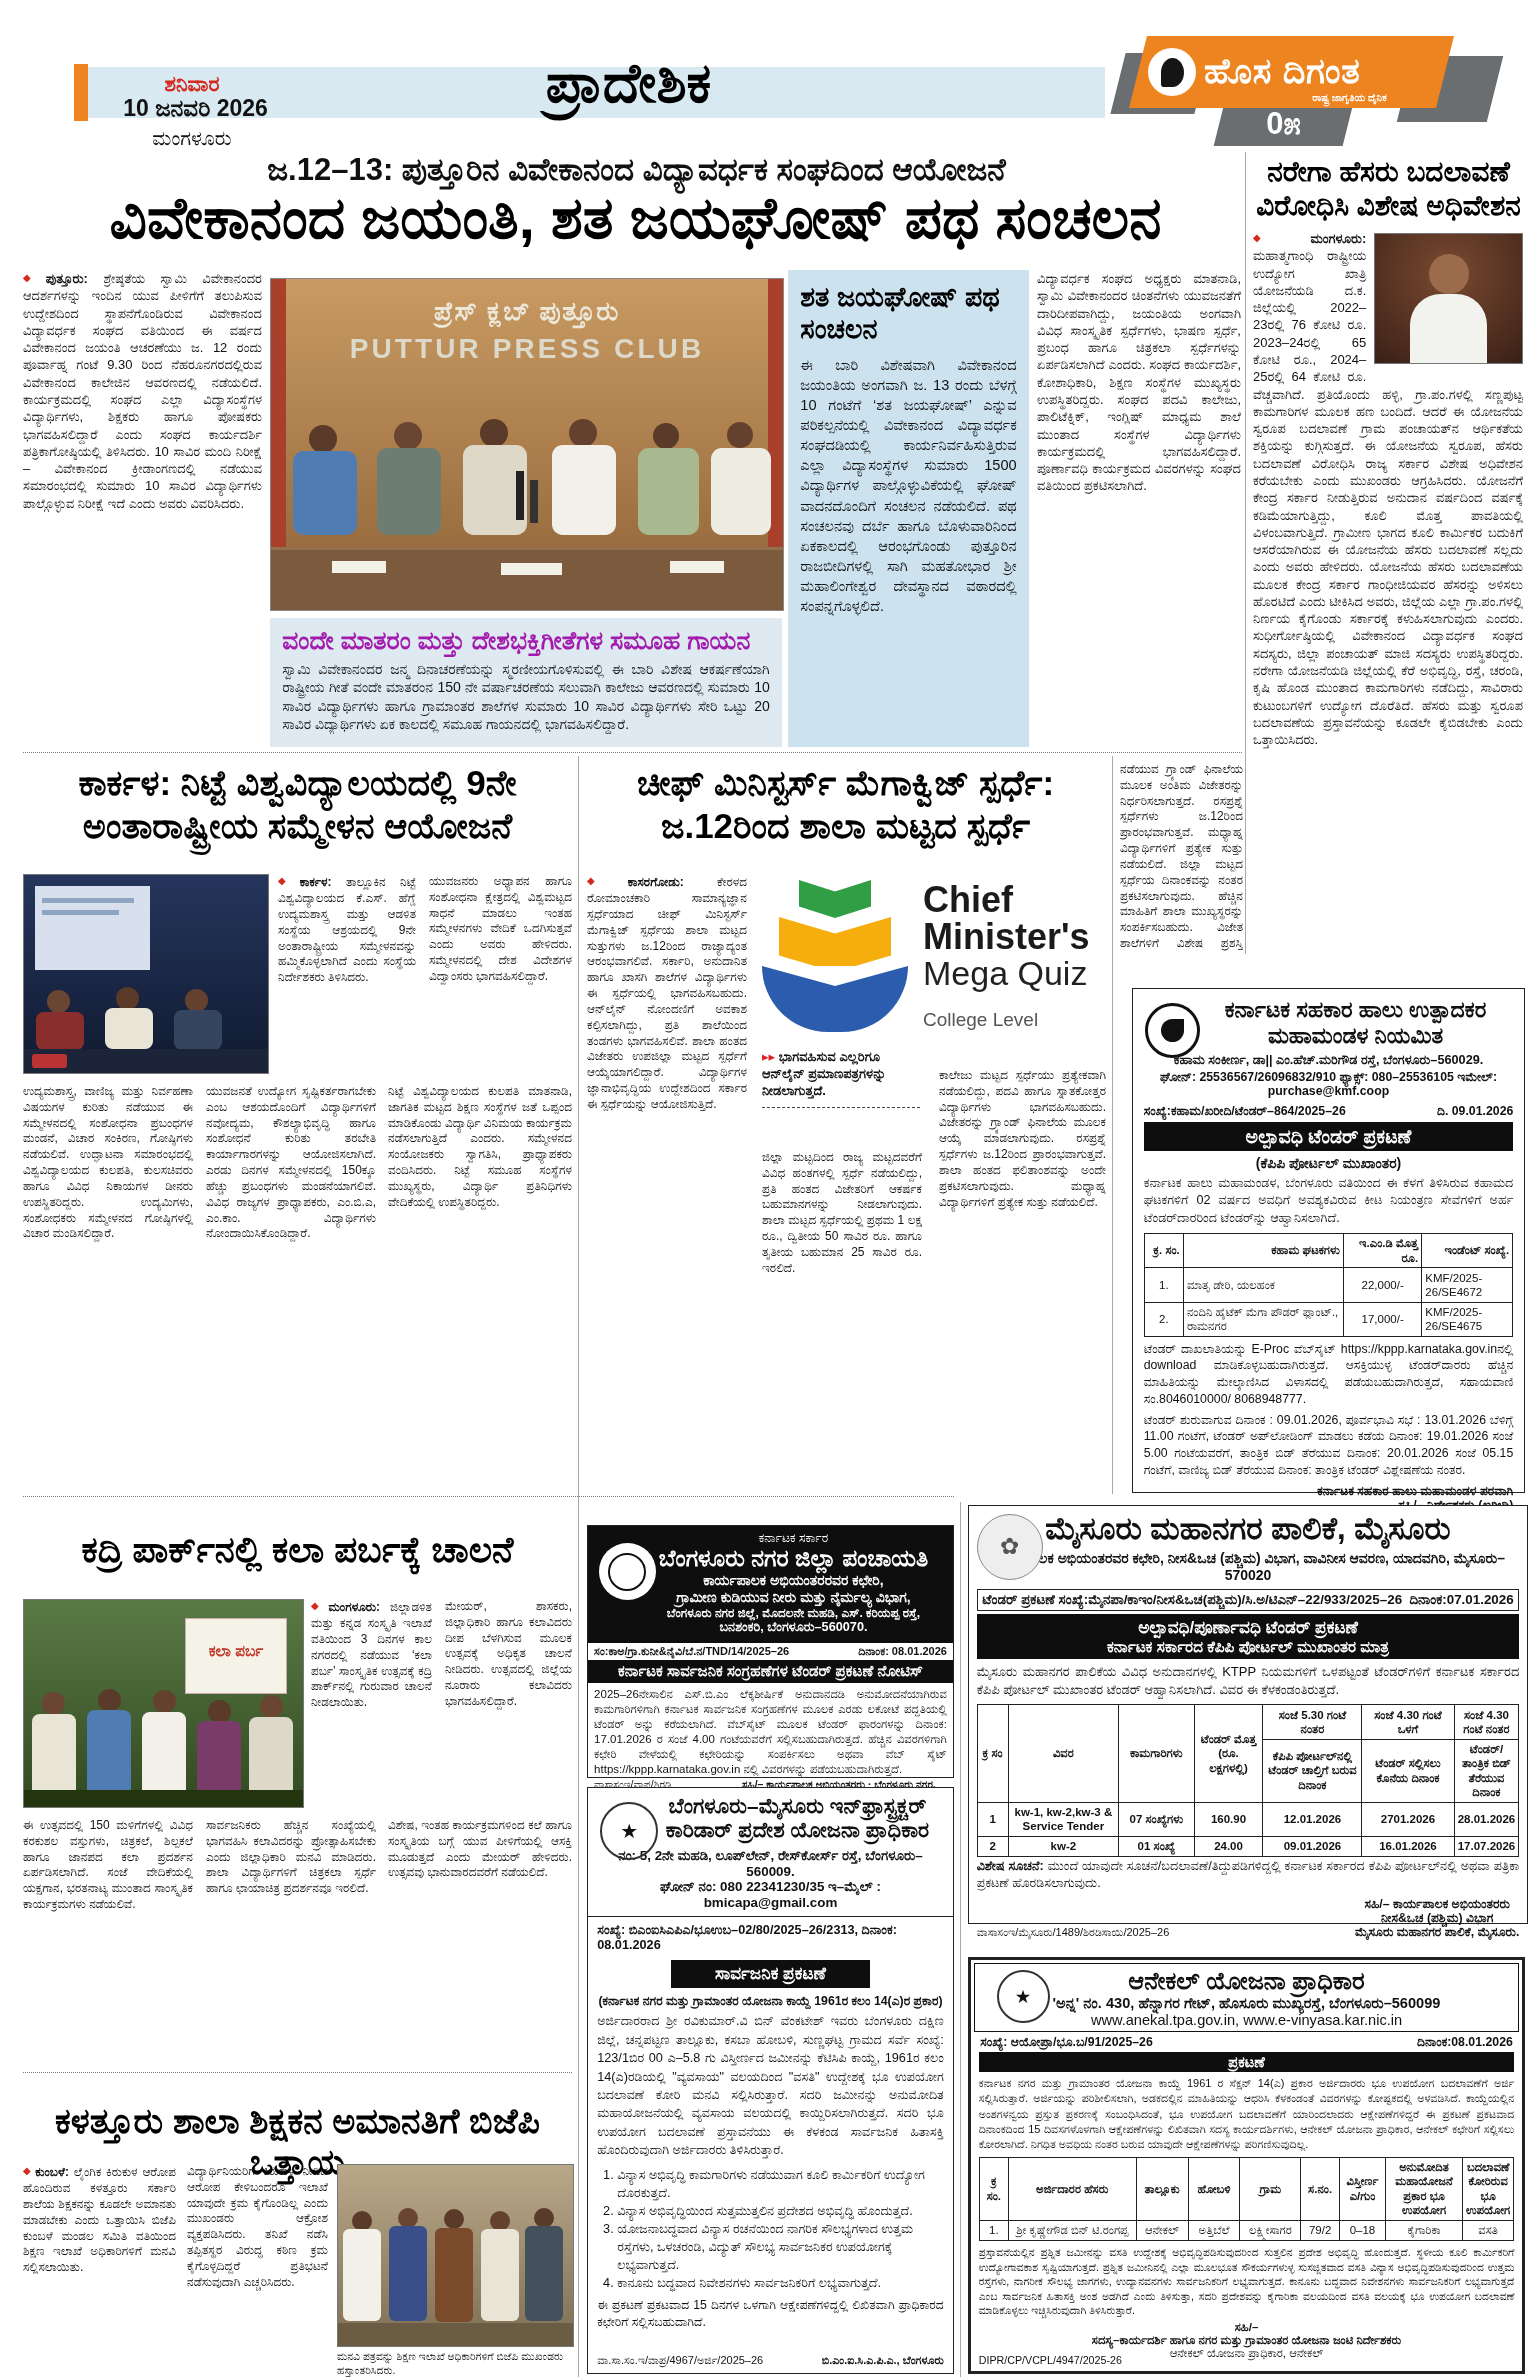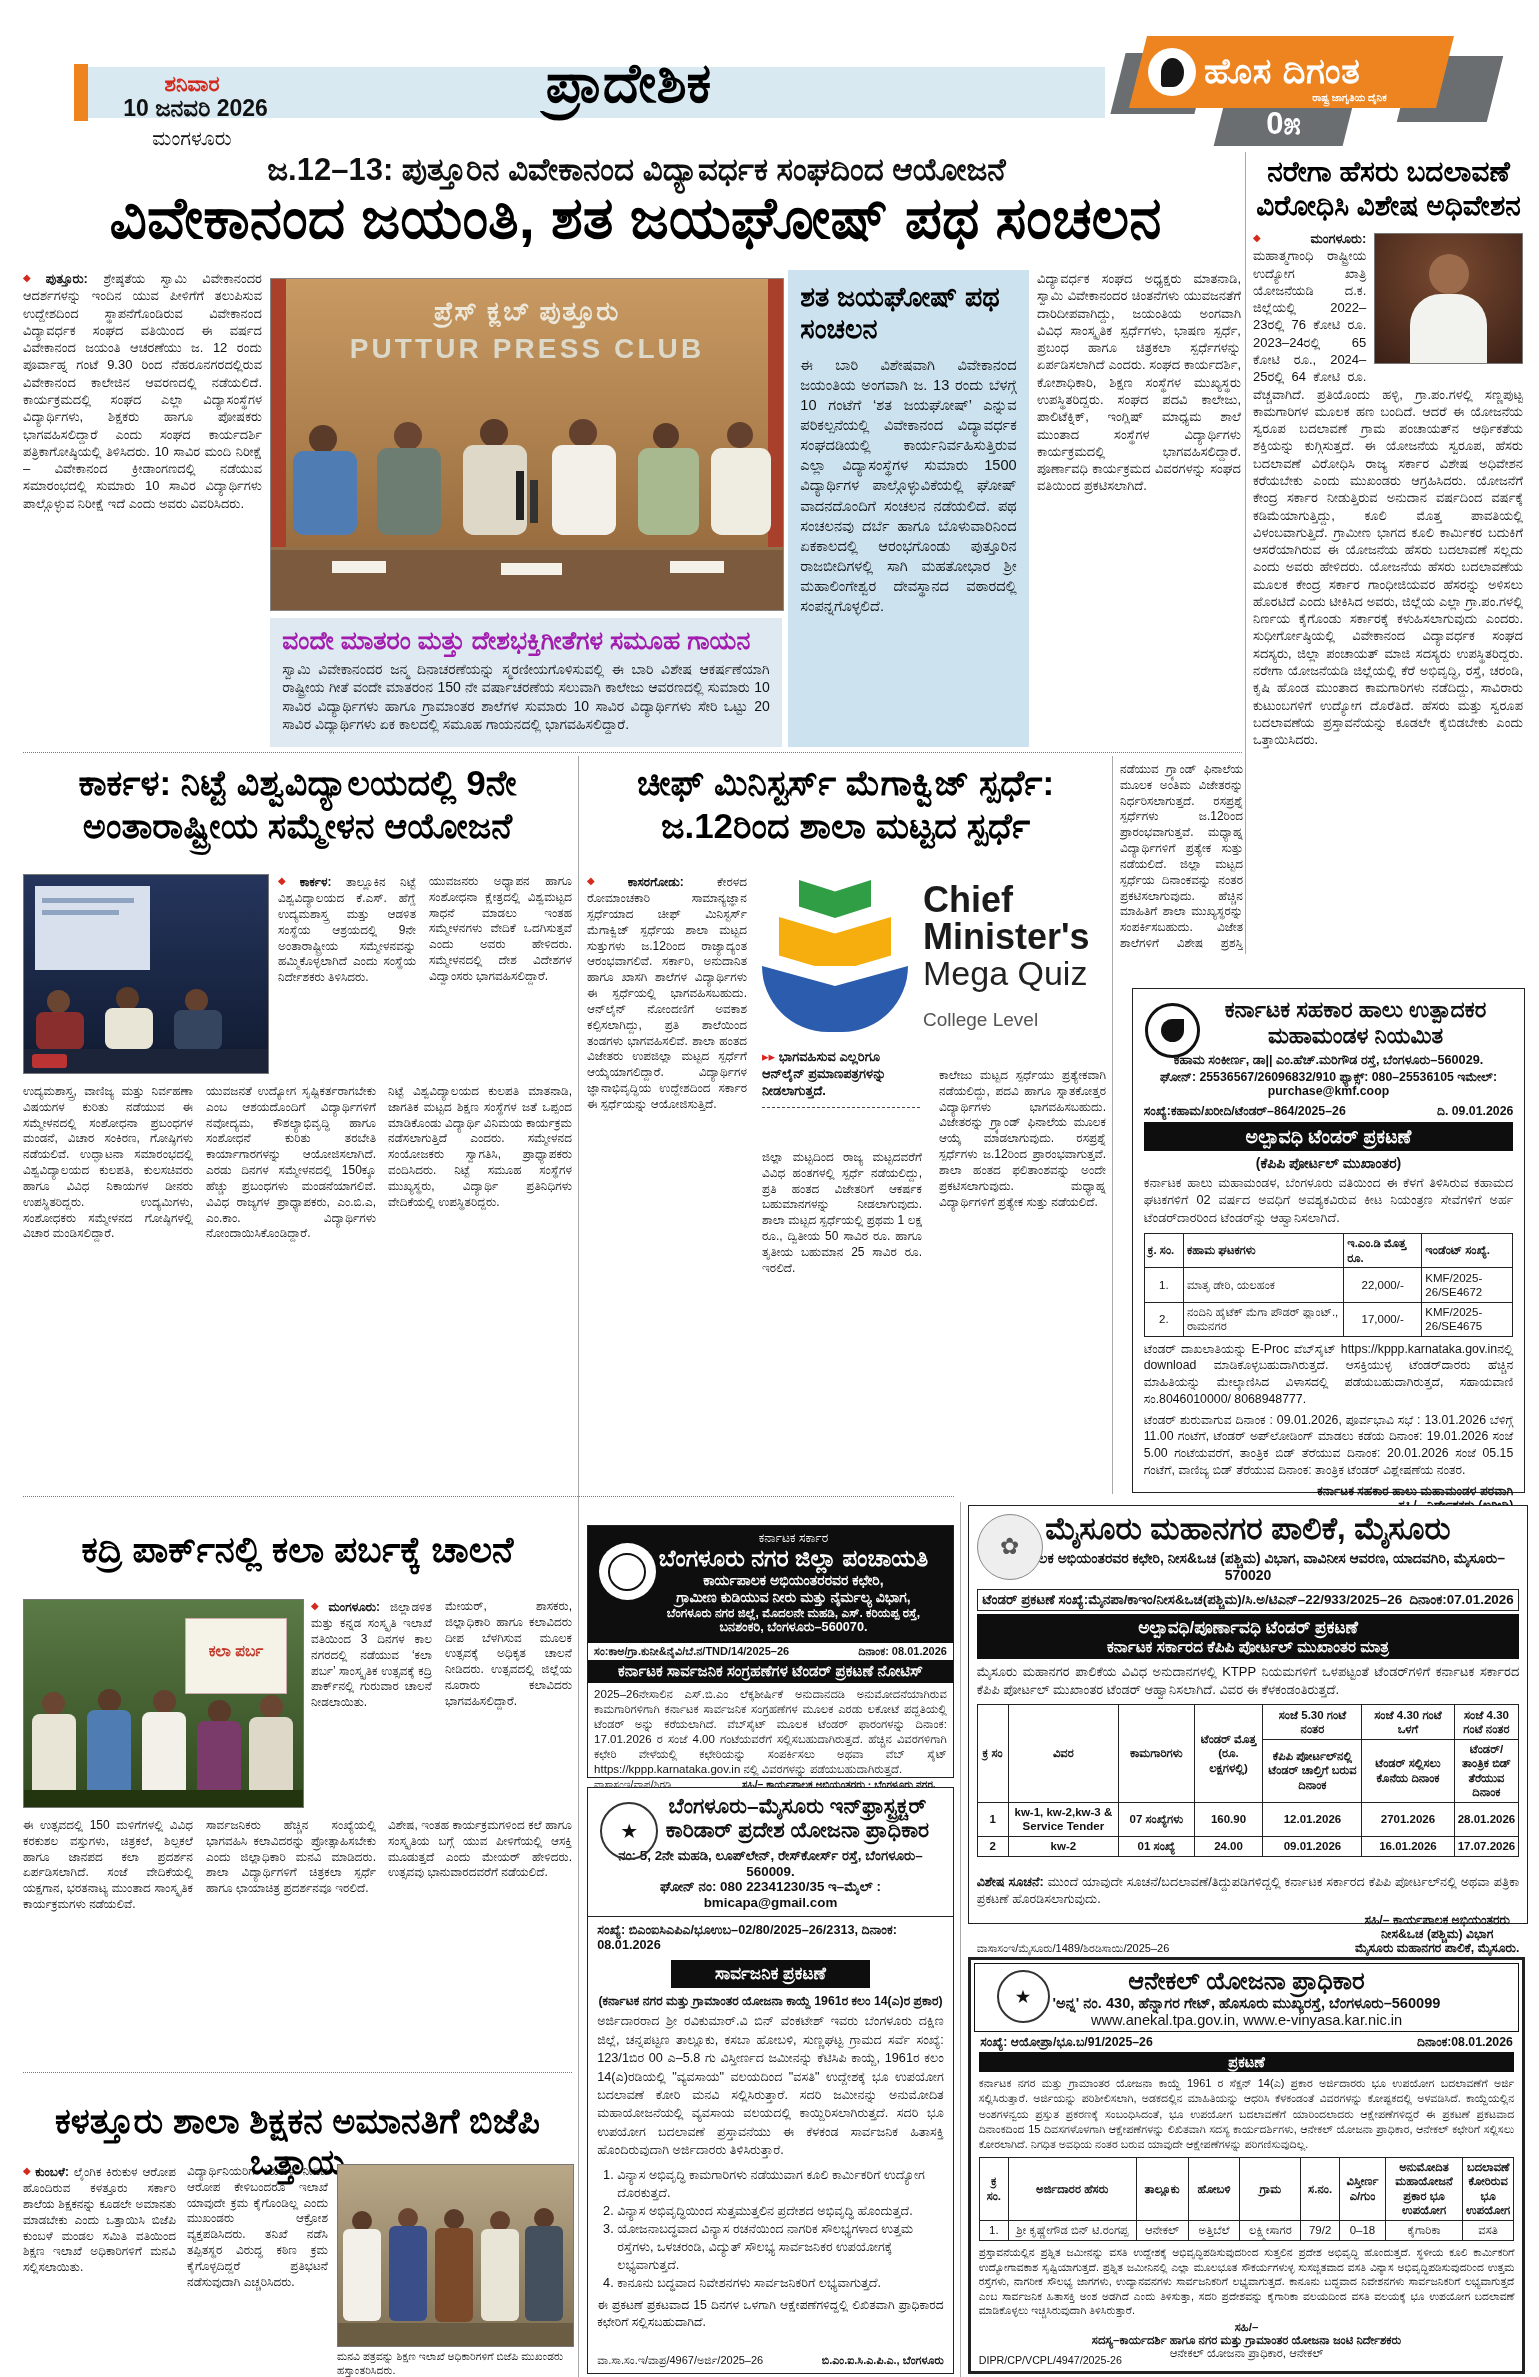--- a/index.html
+++ b/index.html
@@ -175,21 +175,21 @@
     <div class="c b" style="font-size:12.3px;margin-top:1.5px">ಘೋನ್: 25536567/26096832/910 ಫ್ಯಾಕ್ಸ್: 080–25536105 ಇಮೇಲ್: purchase@kmf.coop</div>
     <div style="display:flex;justify-content:space-between;font-weight:bold;font-size:12.3px;margin-top:6.1px">
       <span>ಸಂಖ್ಯೆ:ಕಹಾಮ/ಖರೀದಿ/ಟೆಂಡರ್–864/2025–26</span>
       <span>ದಿ. 09.01.2026</span>
     </div>
     <div class="bar c b" style="font-size:19px;padding:3.1px 0;margin-top:4.6px">ಅಲ್ಪಾವಧಿ ಟೆಂಡರ್ ಪ್ರಕಟಣೆ</div>
     <div class="c b" style="font-size:14px;margin-top:4.6px">(ಕೆಪಿಪಿ ಪೋರ್ಟಲ್ ಮುಖಾಂತರ)</div>
     <div class="j" style="font-size:12.7px;line-height:1.35;margin-top:3.1px">ಕರ್ನಾಟಕ ಹಾಲು ಮಹಾಮಂಡಳ, ಬೆಂಗಳೂರು ವತಿಯಿಂದ ಈ ಕೆಳಗೆ ತಿಳಿಸಿರುವ ಕಹಾಮದ ಘಟಕಗಳಿಗೆ 02 ವರ್ಷದ ಅವಧಿಗೆ ಅವಶ್ಯಕವಿರುವ ಕೀಟ ನಿಯಂತ್ರಣ ಸೇವೆಗಳಿಗೆ ಅರ್ಹ ಟೆಂಡರ್‌ದಾರರಿಂದ ಟೆಂಡರ್‌ನ್ನು ಆಹ್ವಾನಿಸಲಾಗಿದೆ.</div>
     <table style="margin-top:6.1px">
       <tbody>
-          <tr style="font-weight:bold;text-align:left">
+          <tr style="font-weight:bold;text-align:right">
         <td style="width:32px">ಕ್ರ. ಸಂ.</td>
         <td style="width:153px">ಕಹಾಮ ಘಟಕಗಳು</td>
         <td style="width:71px">ಇ.ಎಂ.ಡಿ ಮೊತ್ತ ರೂ.</td>
         <td>ಇಂಡೆಂಟ್ ಸಂಖ್ಯೆ.</td>
       </tr>
       <tr>
         <td class="c">1.</td>
         <td>ಮಾತೃ ಡೇರಿ, ಯಲಹಂಕ</td>
         <td class="c">22,000/-</td>
         <td>KMF/2025-26/SE4672</td>
@@ -346,21 +346,21 @@
         <td>2</td>
         <td>kw-2</td>
         <td>01 ಸಂಖ್ಯೆ</td>
         <td>24.00</td>
         <td>09.01.2026</td>
         <td>16.01.2026</td>
         <td>17.07.2026</td>
       </tr>
     </tbody>
       </table>
-    <div class="j" style="font-size:12.7px;line-height:1.35;margin-top:17px">
+    <div class="j" style="font-size:12.7px;line-height:1.35;margin-top:1px">
       <span class="b">ವಿಶೇಷ ಸೂಚನೆ:</span> <span>ಮುಂದೆ ಯಾವುದೇ ಸೂಚನೆ/ಬದಲಾವಣೆ/ತಿದ್ದುಪಡಿಗಳಿದ್ದಲ್ಲಿ ಕರ್ನಾಟಕ ಸರ್ಕಾರದ ಕೆಪಿಪಿ ಪೋರ್ಟಲ್‌ನಲ್ಲಿ ಅಥವಾ ಪತ್ರಿಕಾ ಪ್ರಕಟಣೆ ಹೊರಡಿಸಲಾಗುವುದು.</span>
     </div>
     <div style="display:flex;justify-content:space-between;align-items:flex-end;margin-top:4.6px">
       <span style="font-size:11px">ವಾಸಾಸಂಇ/ಮೈಸೂರು/1489/ಶಿರಡಿಸಾಯಿ/2025–26</span>
       <span class="b c" style="font-size:12.3px">
         <span>ಸಹಿ/– ಕಾರ್ಯಪಾಲಕ ಅಭಿಯಂತರರು</span><br>
         <span>ನೀಸ&amp;ಒಚ (ಪಶ್ಚಿಮ) ವಿಭಾಗ</span><br>
         <span>ಮೈಸೂರು ಮಹಾನಗರ ಪಾಲಿಕೆ, ಮೈಸೂರು.</span>
       </span>
     </div>

